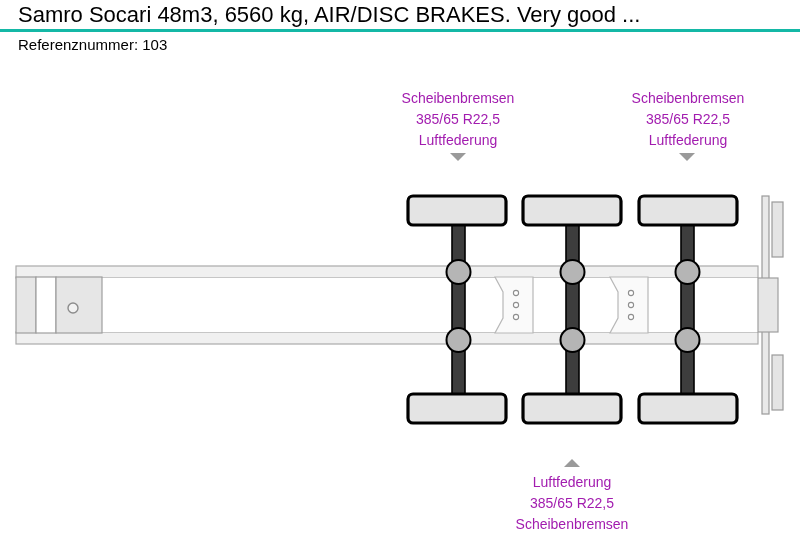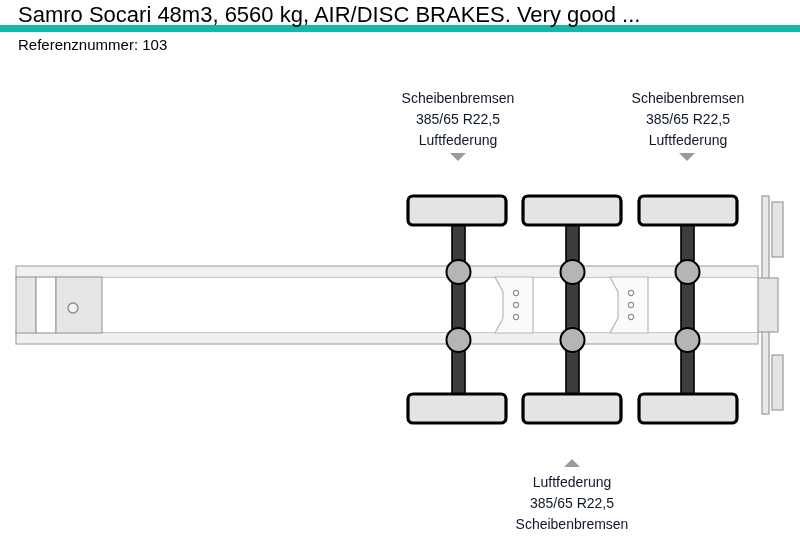--- a/index.html
+++ b/index.html
@@ -18,21 +18,21 @@
   }
 
   
   #header {
     position: absolute;
     left: 0;
     top: 0;
     width: 800px;
     height: 32px;
     box-sizing: border-box;
-    border-bottom: 7px solid #14b8a6;
+    border-bottom: 3px solid #14b8a6;
   }
   #title {
     position: absolute;
     left: 18px;
     top: 1px;
     font-size: 22px;
     line-height: 28px;
     white-space: nowrap;
     font-weight: normal;
     letter-spacing: 0px;
@@ -45,21 +45,21 @@
     line-height: 16px;
     white-space: nowrap;
   }
 
   
   .annot {
     position: absolute;
     text-align: center;
     font-size: 14px;
     line-height: 21px;
-    color: #0f172a;
+    color: #a21caf;
     white-space: nowrap;
   }
   .annot .ln { display: block; }
 
   .arrow {
     position: absolute;
     width: 0;
     height: 0;
     border-left: 8px solid transparent;
     border-right: 8px solid transparent;

